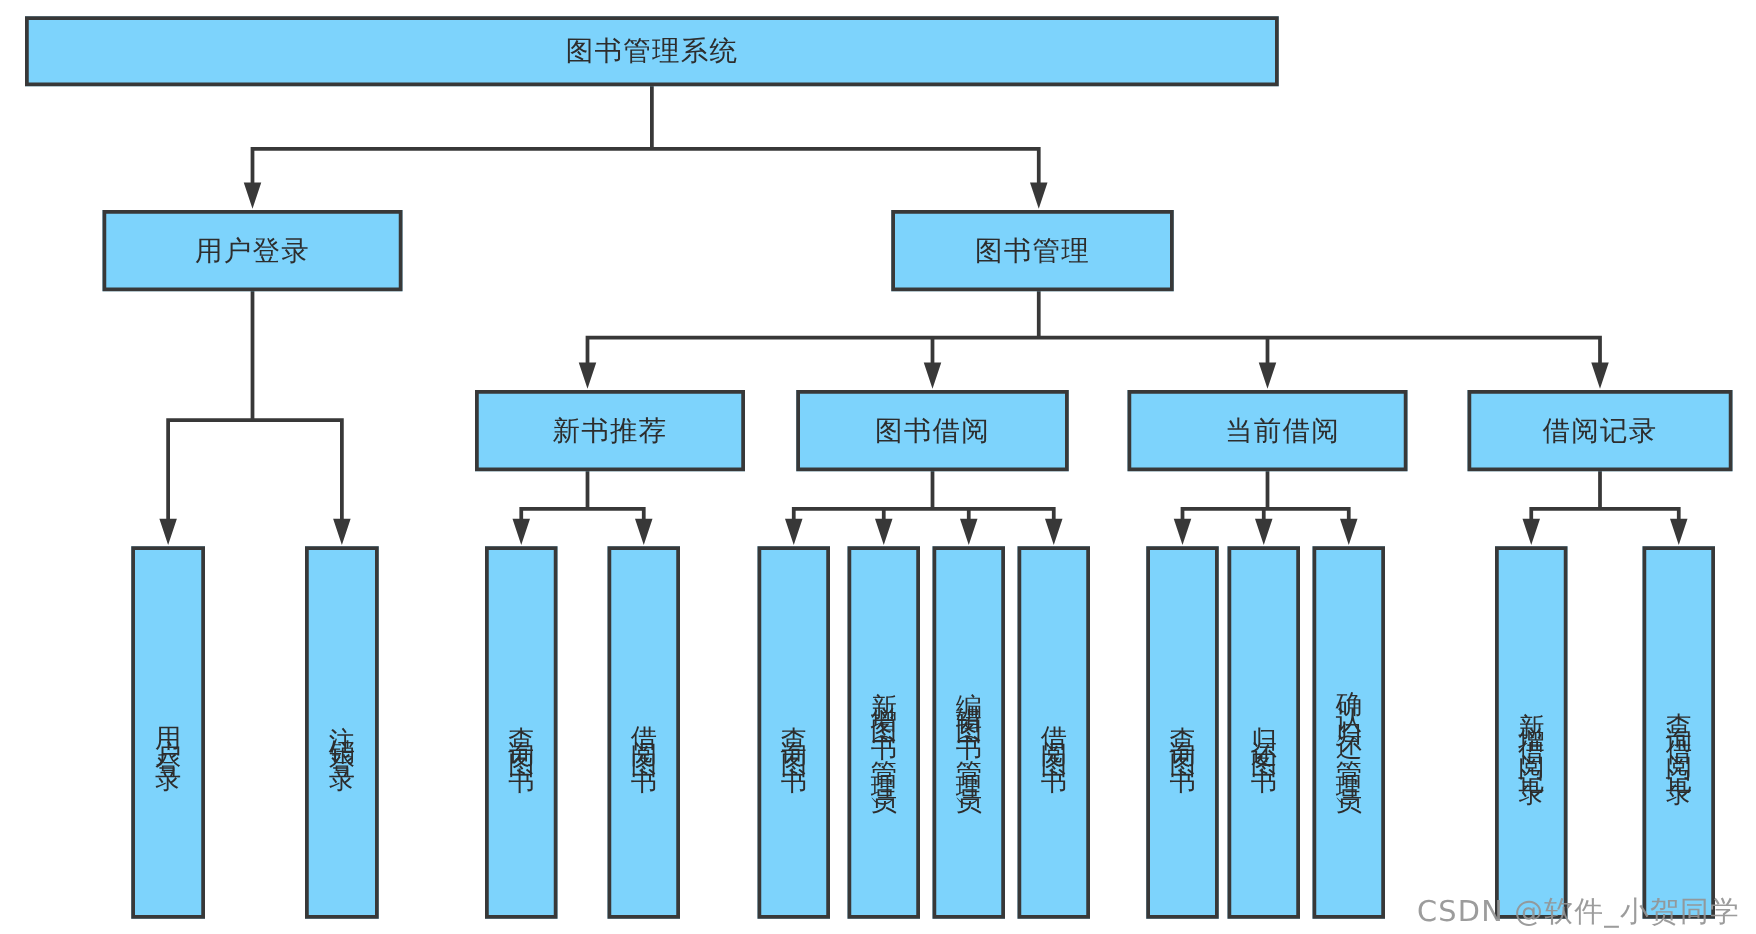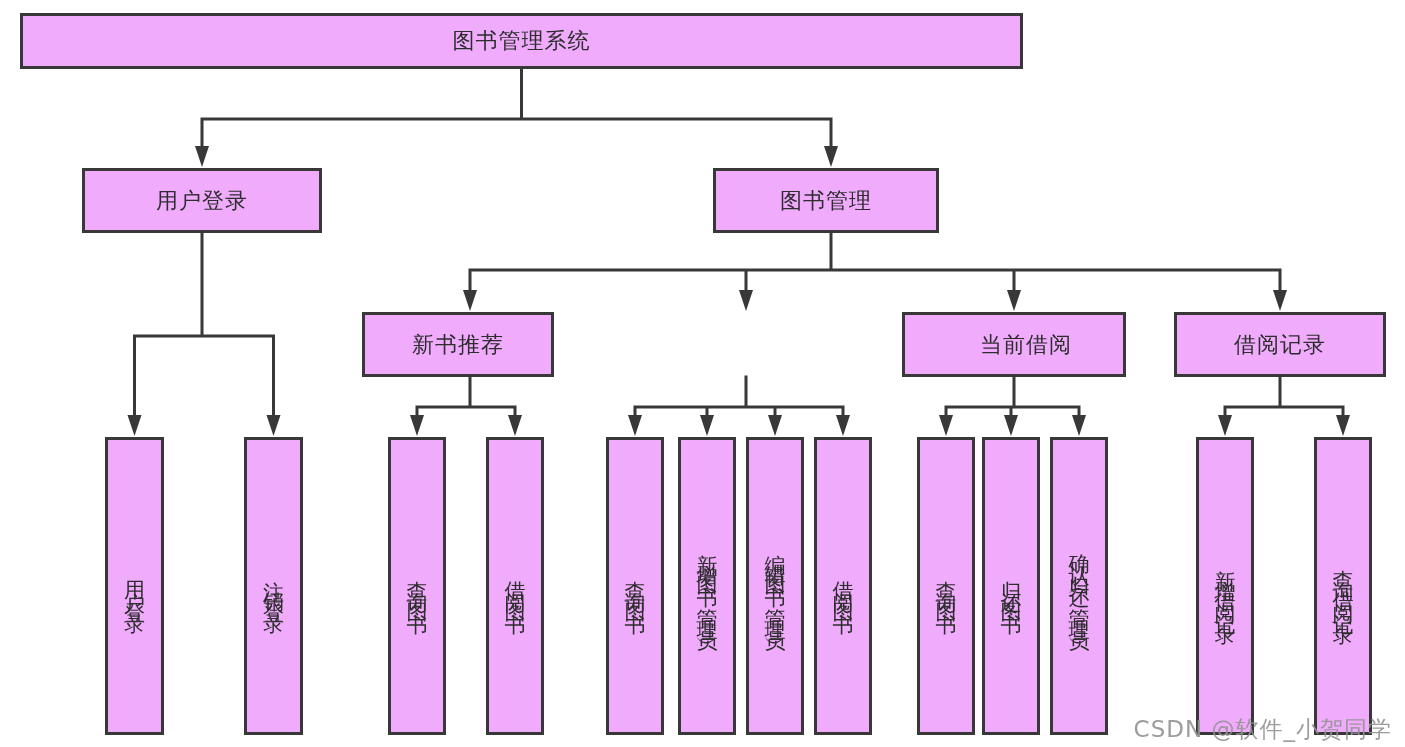--- a/index.html
+++ b/index.html
@@ -21,21 +21,21 @@
     left: 0;
     top: 0;
     width: 1405px;
     height: 747px;
     pointer-events: none;
   }
   .box {
     position: absolute;
     box-sizing: border-box;
     border: 3px solid #383838;
-    background: #f0abfc;
+    background: #7dd3fc;
     display: flex;
     align-items: center;
     justify-content: center;
   }
   .h-label {
     font-size: 22px;
     letter-spacing: 1px;
     color: #2d2d2d;
     white-space: nowrap;
   }
@@ -103,22 +103,25 @@
     <span class="h-label">图书管理系统</span>
   </div>
 
   <div class="box midbox" style="left:82px; width:240px;">
     <span class="h-label">用户登录</span>
   </div>
   <div class="box midbox" style="left:713px; width:226px;">
     <span class="h-label">图书管理</span>
   </div>
 
-  <div class="box groupbox" style="left:362px; width:192px;">
+  <div class="box groupbox" style="left:380px; width:216px;">
     <span class="h-label">新书推荐</span>
+  </div>
+  <div class="box groupbox" style="left:637px; width:218px;">
+    <span class="h-label">图书借阅</span>
   </div>
   <div class="box groupbox" style="left:902px; width:224px;padding-left:24px;">
     <span class="h-label">当前借阅</span>
   </div>
   <div class="box groupbox" style="left:1174px; width:212px;text-align:center;">
     <span class="h-label">借阅记录</span>
   </div>
 
   <div class="box leafbox" style="left:105px; width:59px;">
     <span class="v-label">用户登录</span>

